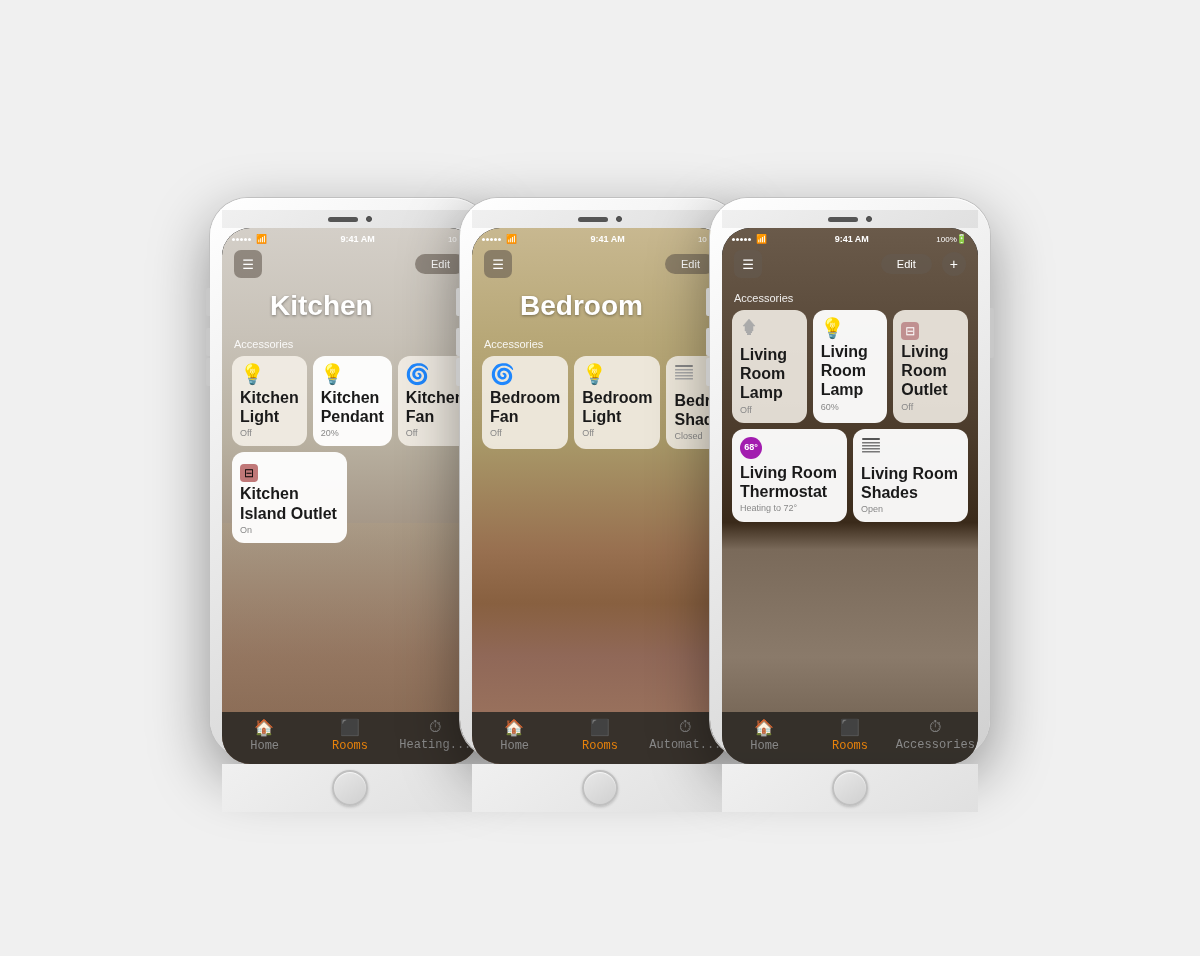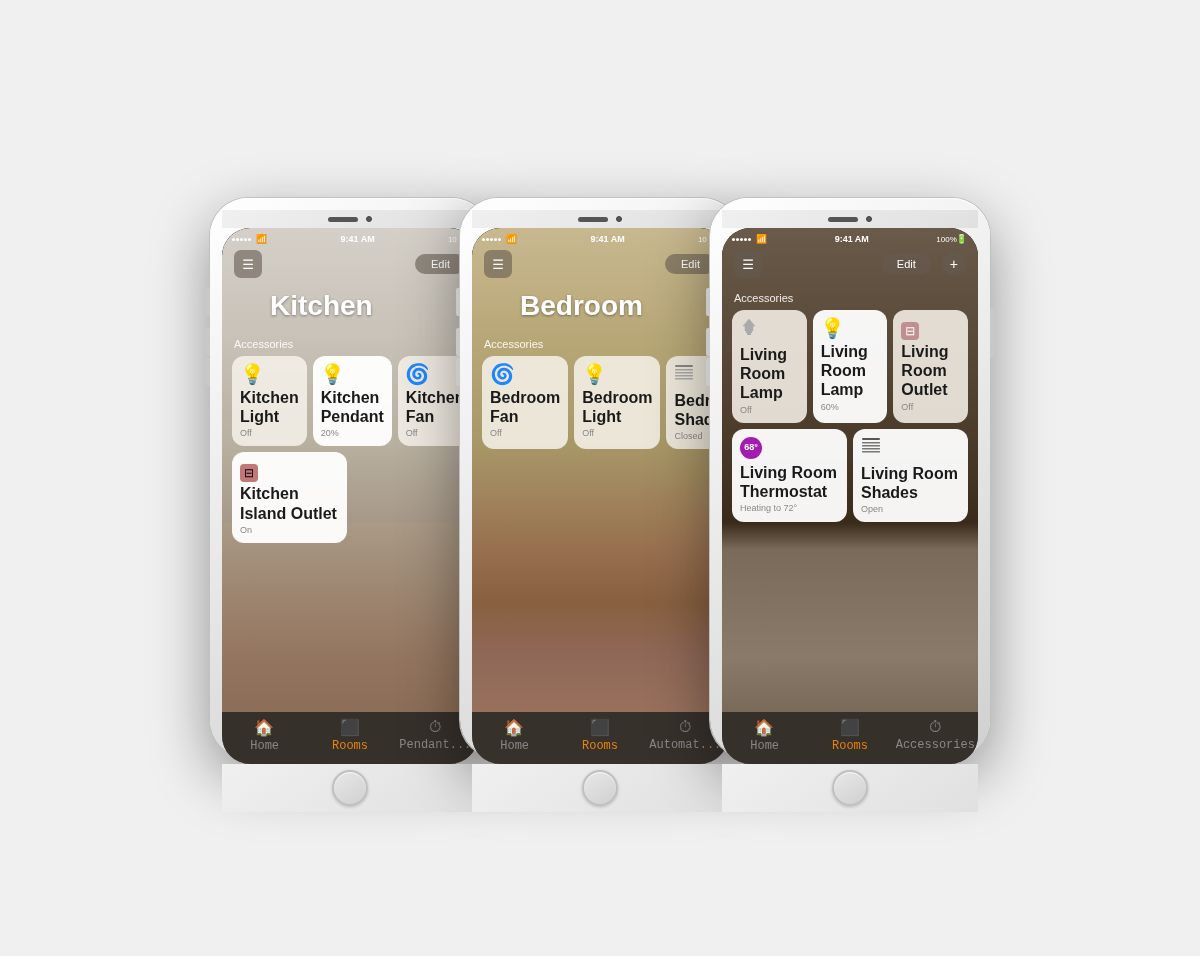--- a/index.html
+++ b/index.html
@@ -405,21 +405,21 @@
           <div class="tab-item">
             <span class="tab-icon" style="color:#888;">🏠</span>
             <span class="tab-label">Home</span>
           </div>
           <div class="tab-item active">
             <span class="tab-icon" style="color:#e8820a;">⬛</span>
             <span class="tab-label" style="color:#e8820a;">Rooms</span>
           </div>
           <div class="tab-item">
             <span class="tab-icon" style="color:#888;">⏱</span>
-            <span class="tab-label">Pendant...</span>
+            <span class="tab-label">Heating...</span>
           </div>
         </div>
       </div>
       <div class="home-button-area">
         <div class="home-button"></div>
       </div>
     </div>
   </div>
 
   <div class="phone-wrapper">

